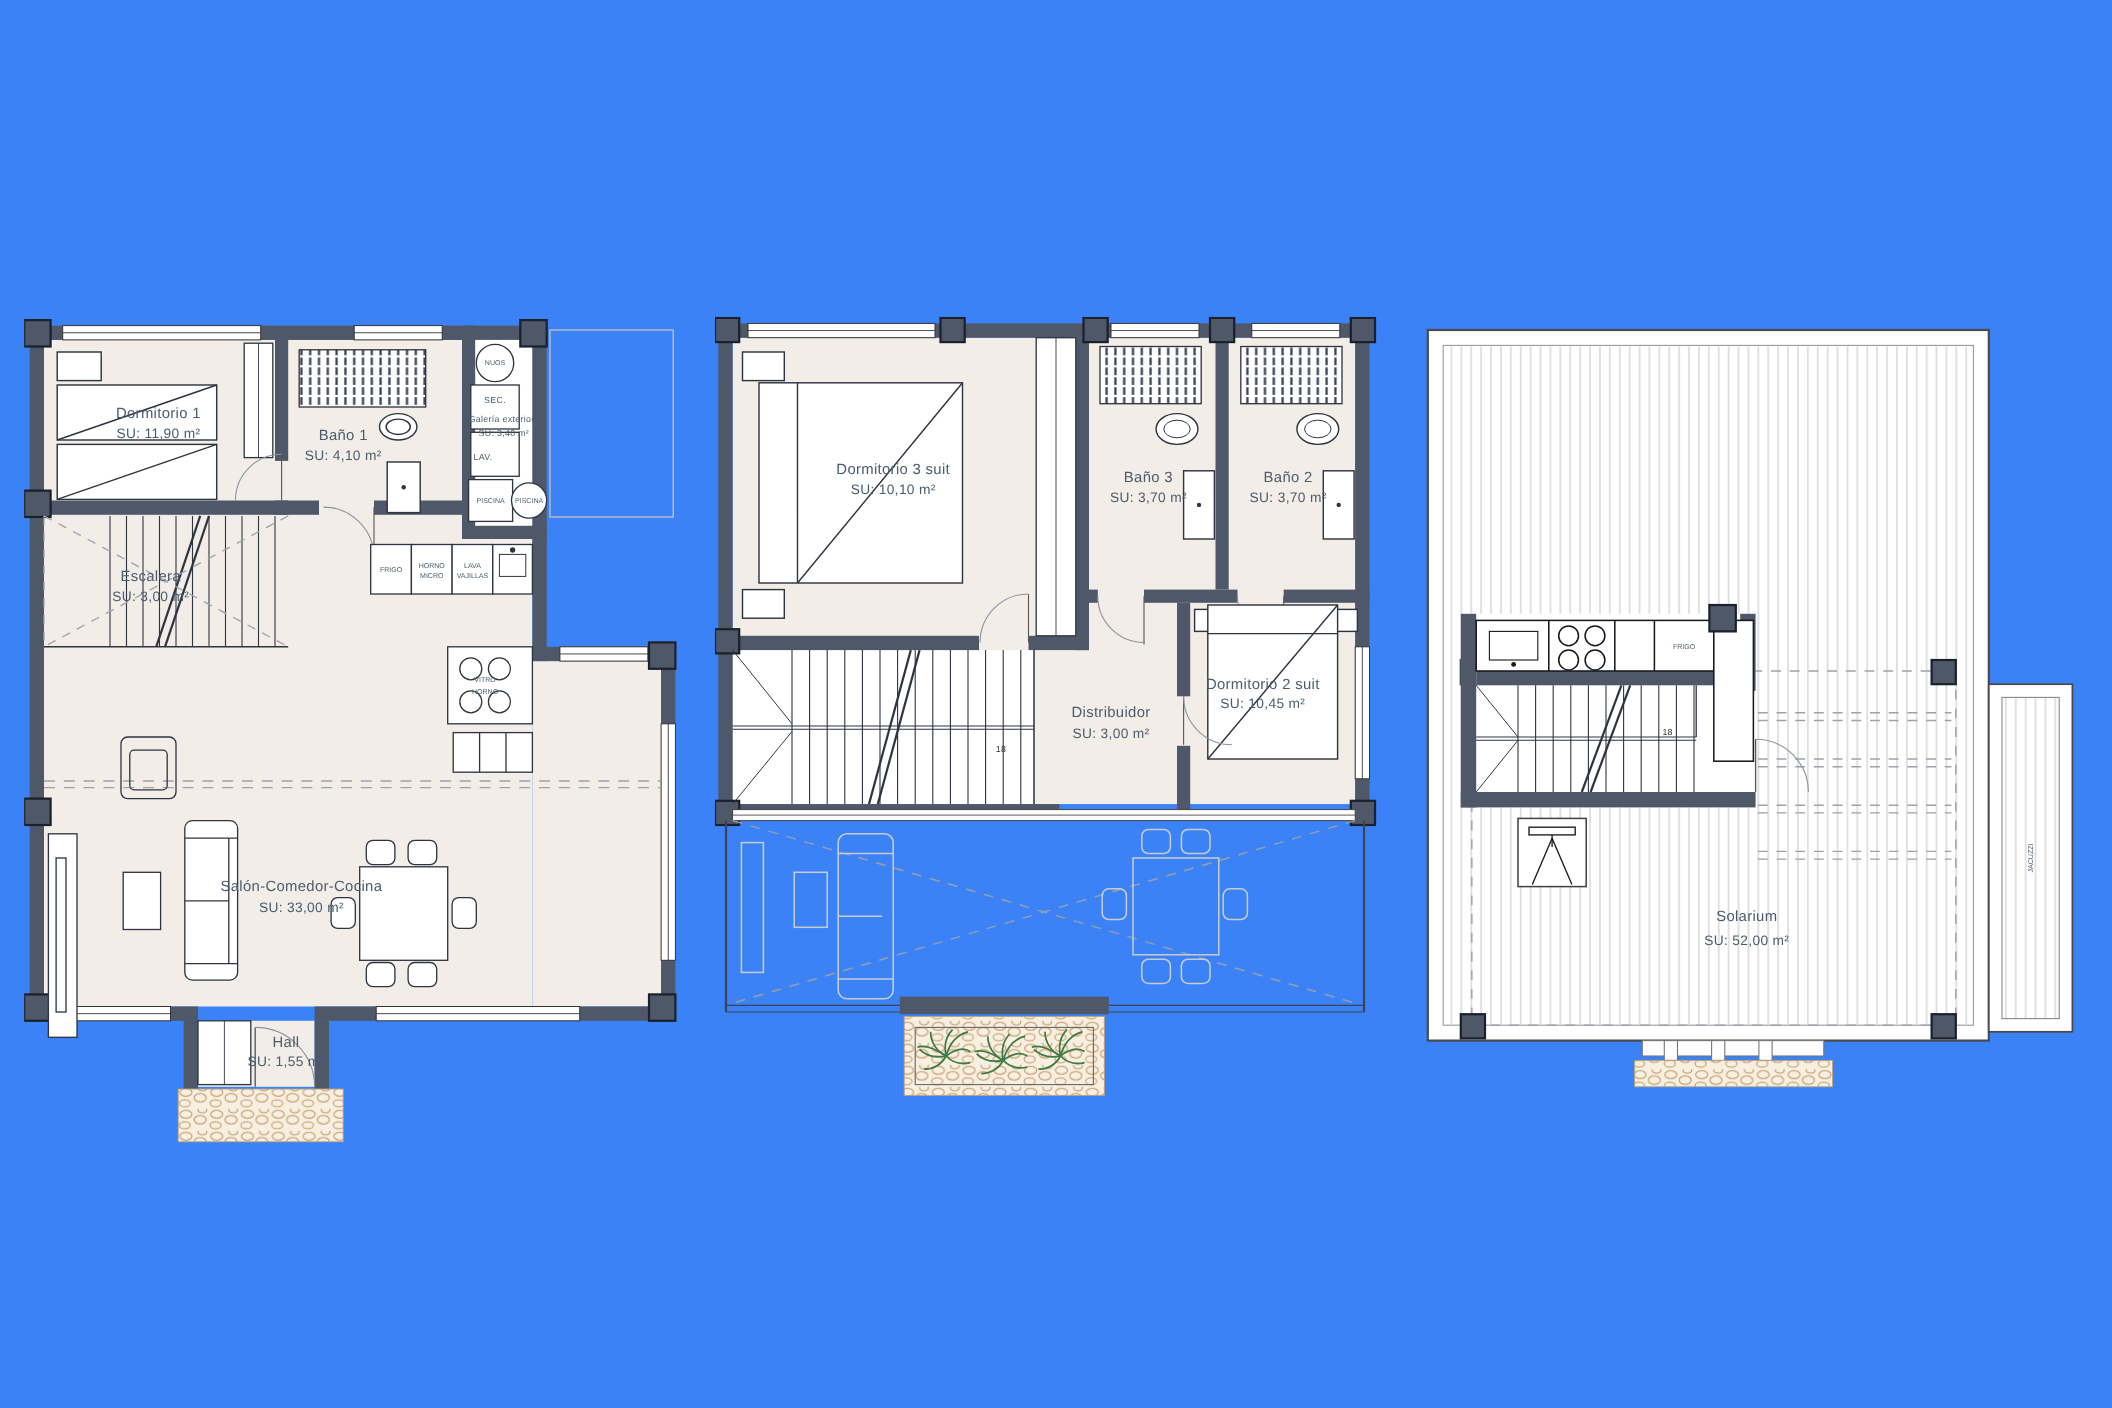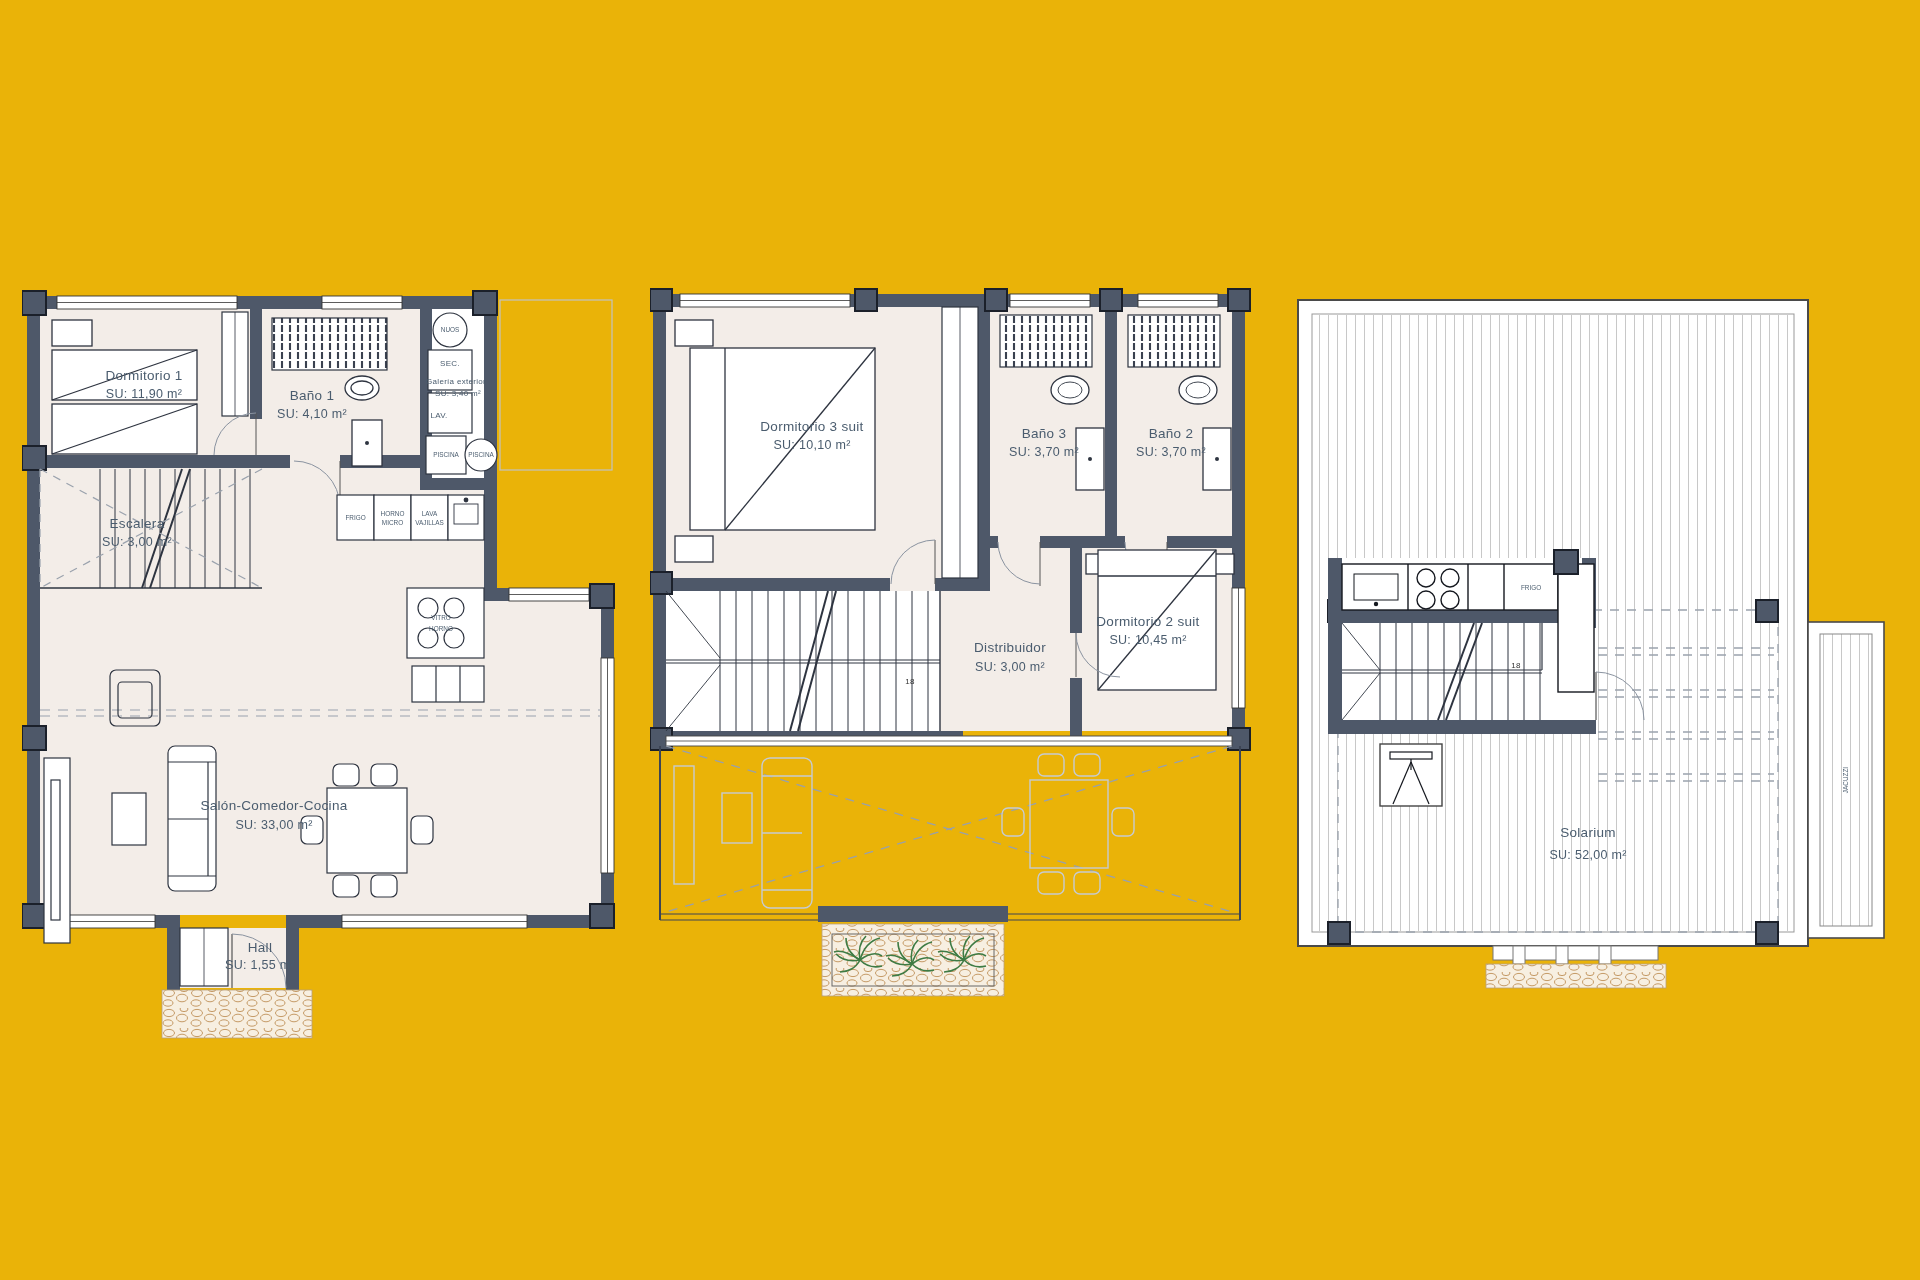--- a/index.html
+++ b/index.html
@@ -1,16 +1,16 @@
 <!DOCTYPE html>
 <html><head>
 <meta charset="utf-8">
 <style>
   html,body{margin:0;padding:0;background:#ffffff;}
-  .canvas{position:relative;width:1920px;height:1280px;background:#eab308;overflow:hidden;
+  .canvas{position:relative;width:1920px;height:1280px;background:#3b82f6;overflow:hidden;
           font-family:"Liberation Sans",sans-serif;}
   svg{position:absolute;}
   text{font-family:"Liberation Sans",sans-serif;fill:#4a5c6e;letter-spacing:.3px;}
   .rname{font-size:13.5px;}
   .rarea{font-size:12.5px;}
   .small{font-size:8px;}
   .tiny{font-size:6.4px;letter-spacing:0;}
   .num{font-size:8px;fill:#333;}
 </style>
 </head>

